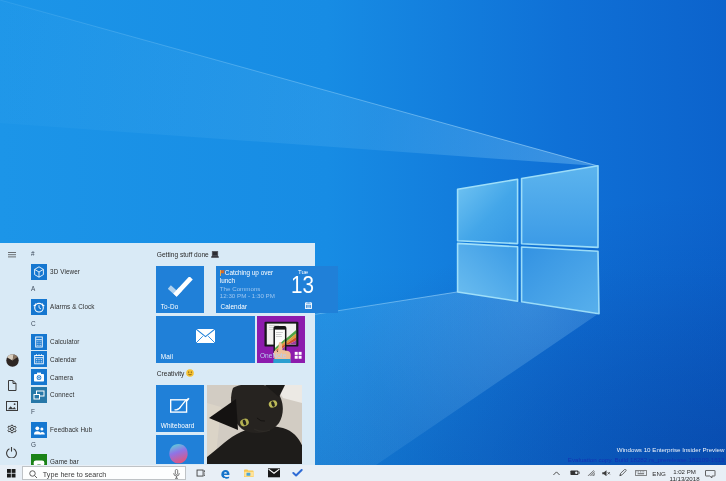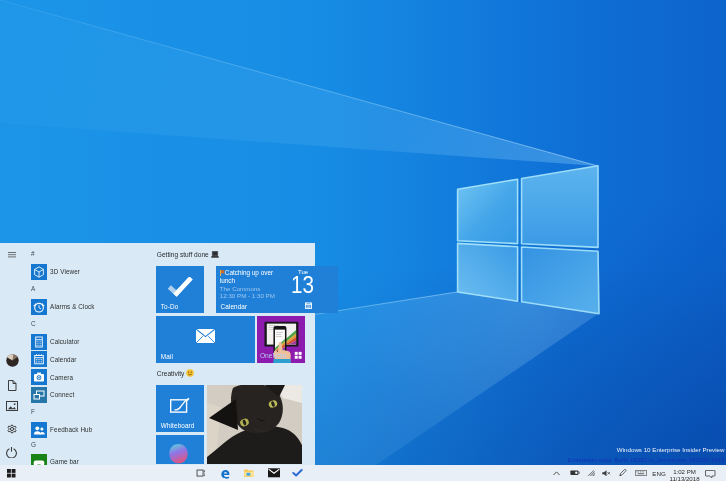--- a/index.html
+++ b/index.html
@@ -377,20 +377,31 @@
 <div id="bar" class="abs">
 
   <svg class="abs" style="left:7px;top:4.8px" width="8.5" height="8.5" viewBox="0 0 9 9">
     <g fill="#1b1b1b">
         <rect x="0" y="0" width="4.1" height="4.1"></rect>
         <rect x="4.9" y="0" width="4.1" height="4.1"></rect>
     <rect x="0" y="4.9" width="4.1" height="4.1"></rect>
         <rect x="4.9" y="4.9" width="4.1" height="4.1"></rect>
       </g>
   </svg>
+  <div id="search">
+    <svg class="abs" style="left:6px;top:3px" width="8.5" height="8.5" viewBox="0 0 9 9">
+      <circle cx="3.7" cy="3.7" r="2.9" fill="none" stroke="#555" stroke-width="1"></circle>
+      <path d="M5.9 5.9 L8.6 8.6" stroke="#555" stroke-width="1"></path>
+    </svg>
+    <span>Type here to search</span>
+    <svg class="abs" style="right:5px;top:2.5px" width="7" height="10" viewBox="0 0 7 10">
+      <rect x="2.3" y="0.5" width="2.4" height="5" rx="1.2" fill="none" stroke="#6a6a6a" stroke-width="0.9"></rect>
+      <path d="M0.7 4.2 a2.8 2.8 0 0 0 5.6 0 M3.5 7 v2 M2 9.3 h3" fill="none" stroke="#6a6a6a" stroke-width="0.9"></path>
+    </svg>
+  </div>
 
   <svg class="abs" style="left:196px;top:4.6px" width="9.5" height="8" viewBox="0 0 11 8.5">
     <rect x="1.2" y="0.8" width="7" height="7" fill="none" stroke="#3a3a3a" stroke-width="1"></rect>
     <path d="M9.8 1.2 v1.8 M9.8 3.9 v0.9 M9.8 6 v1.6" fill="none" stroke="#3a3a3a" stroke-width="1"></path>
   </svg>
 
   <svg class="abs" style="left:219.8px;top:4px" width="10.5" height="10.5" viewBox="0 0 24 24">
     <path d="M3 12.5 C3 6.5 7.5 2.5 12.5 2.5 C18.5 2.5 21.5 7 21.5 11 L21.5 13.5 L9 13.5 C9.3 16.5 12 18.5 15.5 18.5 C17.5 18.5 19.3 18 20.8 17 L20.8 20.5 C19 21.6 16.8 22 14.8 22 C8.5 22 3 18.5 3 12.5 Z M9 10.5 L16 10.5 C16 8.5 14.8 6.7 12.5 6.7 C10.4 6.7 9.2 8.5 9 10.5 Z" fill="#1574ca"></path>
   </svg>
 

